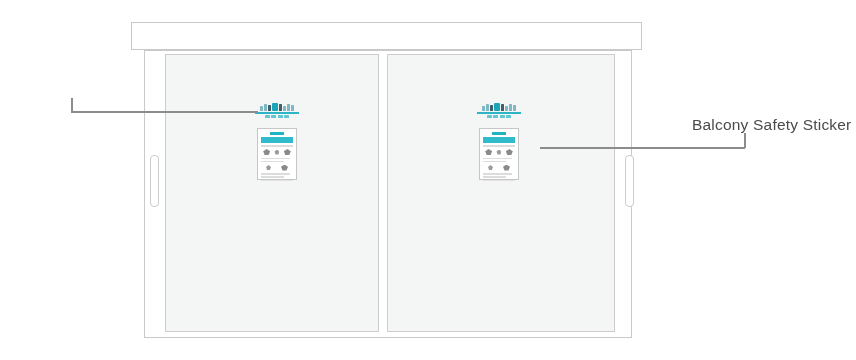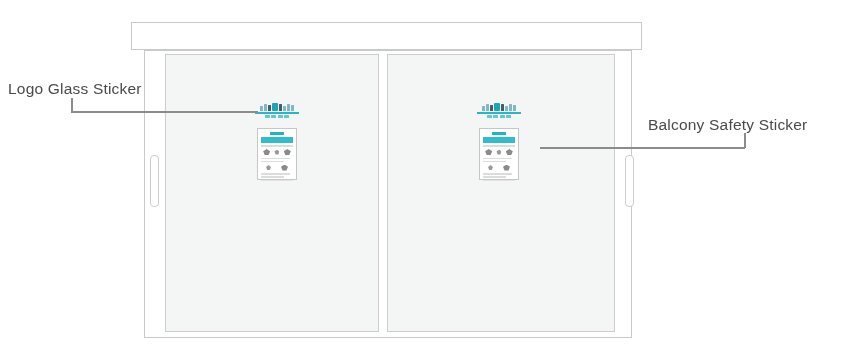--- a/index.html
+++ b/index.html
@@ -73,21 +73,21 @@
   .l-left-h{left:71px;top:111px;width:187px;}
 
   .l-right-h{left:540px;top:147px;width:205px;}
   .l-right-v{left:744px;top:133px;height:15px;}
 
   
   .label{
     position:absolute;color:#4a4a4a;font-size:15.5px;letter-spacing:.2px;white-space:nowrap;
   }
   .label-left{left:8px;top:80px;}
-  .label-right{left:648px;top:116px;text-align:center;}
+  .label-right{left:692px;top:116px;text-align:center;}
 </style>
 </head>
 <body>
 
 <div class="stage">
 
   <div class="header-bar"></div>
   <div class="outer-frame"></div>
 
   <div class="panel panel-left"></div>
@@ -178,16 +178,15 @@
       <div class="p-line w7"></div>
       <div class="p-foot"></div>
     </div>
   </div>
 
   <div class="lead lead-v l-left-v"></div>
   <div class="lead lead-h l-left-h"></div>
   <div class="lead lead-h l-right-h"></div>
   <div class="lead lead-v l-right-v"></div>
 
-  <div class="label label-left">Logo Glass Sticker</div>
   <div class="label label-right">Balcony Safety Sticker</div>
 
 </div>
 
 </body></html>

